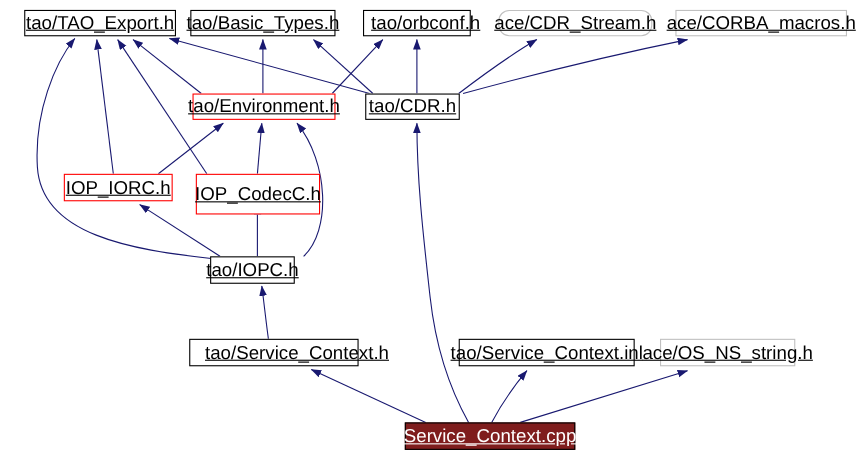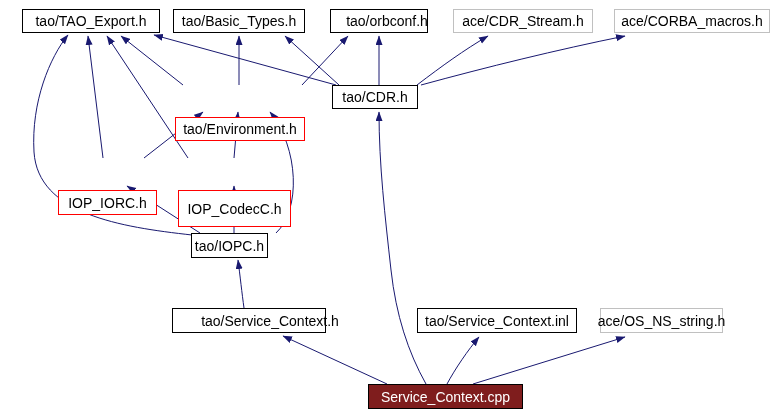--- a/index.html
+++ b/index.html
@@ -16,30 +16,31 @@
     left: 0; top: 0;
     width: 779px; height: 415px;
     pointer-events: none;
   }
   .node {
     position: absolute;
     box-sizing: border-box;
     border: 1px solid #000;
     background: #ffffff;
     color: #000000;
-    font-size: 14px;
+    font-size: 17px;
     text-align: center;
     white-space: nowrap;
     display: flex;
     align-items: center;
     justify-content: center;
     cursor: default;
+    text-decoration: underline;
   }
   .node.internal { cursor: pointer; }
-  .node.truncated { cursor: pointer; margin-top: 32px; }
+  .node.truncated { cursor: pointer; }
 </style>
 </head>
 <body>
 
 <div id="canvas">
   <svg id="edges" width="779" height="415" viewBox="0 0 779 415" xmlns="http://www.w3.org/2000/svg">
     <defs>
       <marker id="arrowhead" markerUnits="userSpaceOnUse" markerWidth="10" markerHeight="8" refX="9" refY="3.5" orient="auto">
         <path d="M0,0 L9.5,3.5 L0,7 Z" fill="#191970"></path>
       </marker>
@@ -65,21 +66,21 @@
         <path d="M387,384 L283,336" fill="none" stroke="#191970" stroke-width="1" marker-end="url(#arrowhead)"></path>
         <path d="M426,384 C408,352 396,315 391,270 C385,216 379,165 379,112" fill="none" stroke="#191970" stroke-width="1" marker-end="url(#arrowhead)"></path>
         <path d="M447,384 C455,369 468,350 479,337" fill="none" stroke="#191970" stroke-width="1" marker-end="url(#arrowhead)"></path>
         <path d="M473,384 L625,337" fill="none" stroke="#191970" stroke-width="1" marker-end="url(#arrowhead)"></path>
       </g>
   </svg>
   <div id="nodes">
       <div class="node internal" style="left: 22px; top: 9px; width: 138px; height: 24px; border-color: rgb(0, 0, 0);">tao/TAO_Export.h</div>
       <div class="node internal" style="left: 173px; top: 9px; width: 132px; height: 24px; border-color: rgb(0, 0, 0);">tao/Basic_Types.h</div>
       <div class="node internal" style="left: 330px; top: 9px; width: 98px; height: 24px; border-color: rgb(0, 0, 0); padding-left: 16px;">tao/orbconf.h</div>
-      <div class="node external" style="left: 453px; top: 9px; width: 140px; height: 24px; border-color: rgb(192, 192, 192);">ace/CDR_Stream.h</div>
+      <div class="node external" style="left: 453px; top: 9px; width: 140px; height: 24px; border-color: rgb(192, 192, 192); border-radius: 10px;">ace/CDR_Stream.h</div>
       <div class="node external" style="left: 614px; top: 9px; width: 156px; height: 24px; border-color: rgb(192, 192, 192);">ace/CORBA_macros.h</div>
       <div class="node truncated" style="left: 175px; top: 85px; width: 130px; height: 24px; border-color: rgb(255, 0, 0);">tao/Environment.h</div>
       <div class="node internal" style="left: 332px; top: 85px; width: 86px; height: 24px; border-color: rgb(0, 0, 0);">tao/CDR.h</div>
       <div class="node truncated" style="left: 58px; top: 158px; width: 99px; height: 25px; border-color: rgb(255, 0, 0);">IOP_IORC.h</div>
       <div class="node truncated" style="left: 178px; top: 158px; width: 113px; height: 37px; border-color: rgb(255, 0, 0);">IOP_CodecC.h</div>
       <div class="node internal" style="left: 191px; top: 233px; width: 77px; height: 25px; border-color: rgb(0, 0, 0);">tao/IOPC.h</div>
       <div class="node internal" style="left: 172px; top: 308px; width: 154px; height: 25px; border-color: rgb(0, 0, 0); padding-left: 42px;">tao/Service_Context.h</div>
       <div class="node internal" style="left: 417px; top: 308px; width: 160px; height: 25px; border-color: rgb(0, 0, 0);">tao/Service_Context.inl</div>
       <div class="node external" style="left: 600px; top: 308px; width: 123px; height: 25px; border-color: rgb(192, 192, 192);">ace/OS_NS_string.h</div>
       <div class="node main" style="left: 368px; top: 384px; width: 155px; height: 25px; background: #7f1d1d; color: rgb(255, 255, 255); border-color: rgb(0, 0, 0);">Service_Context.cpp</div>

